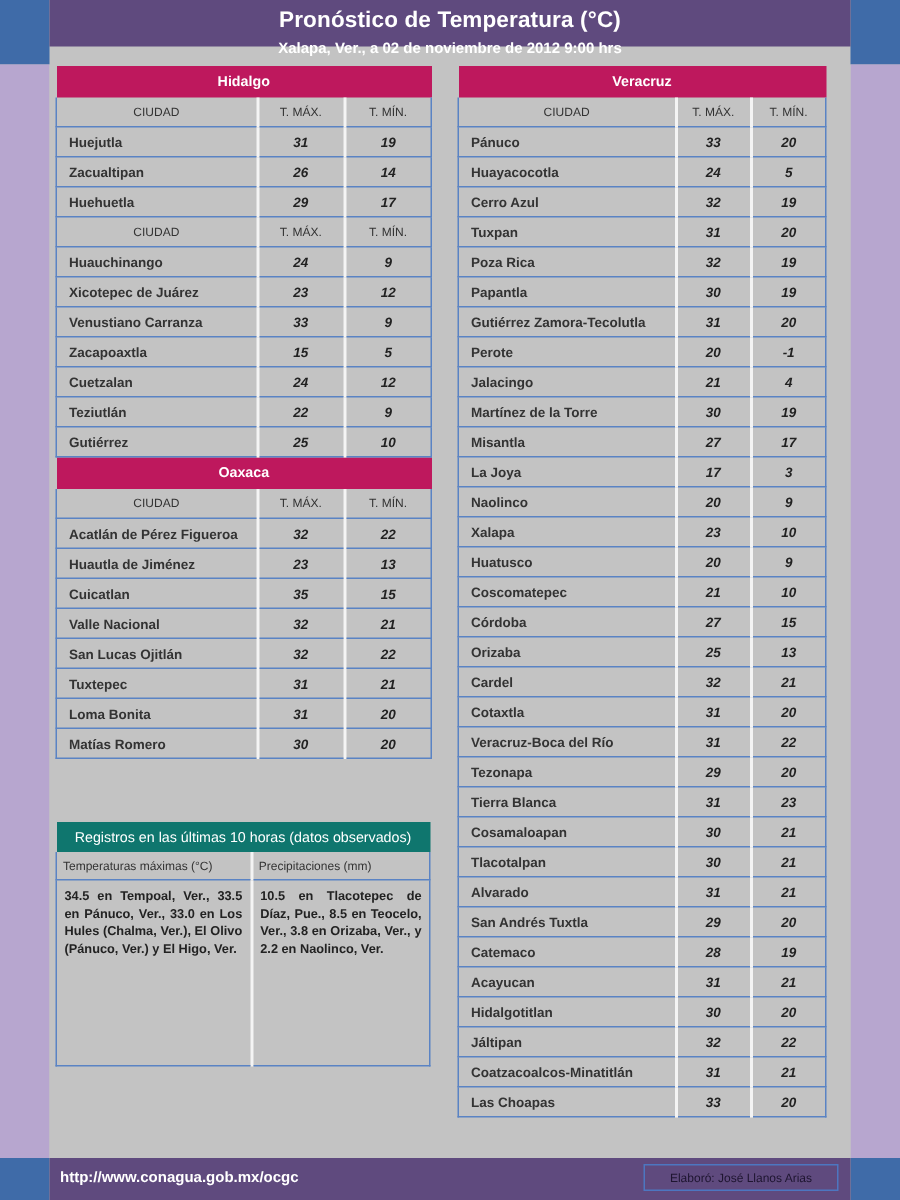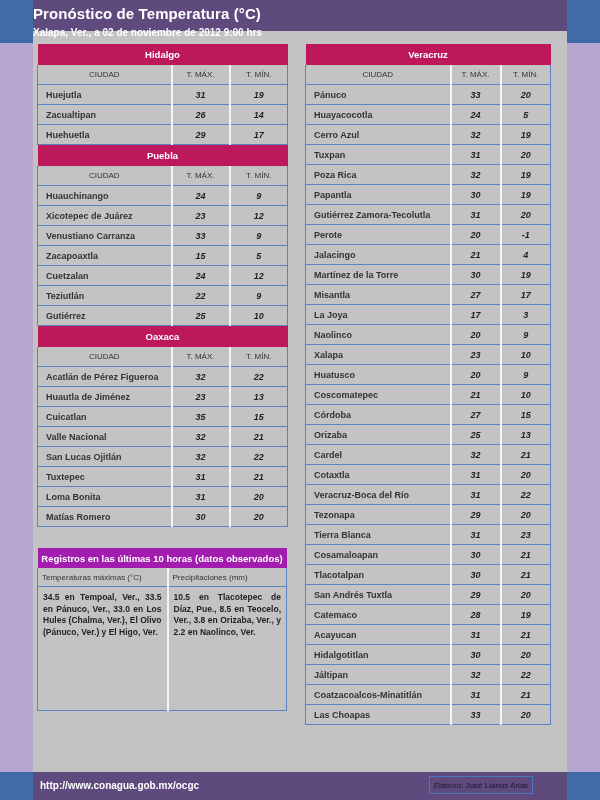--- a/index.html
+++ b/index.html
@@ -3,41 +3,41 @@
 <meta charset="utf-8">
 <style>
   html, body { margin:0; padding:0; }
   body { width:600px; height:800px; position:relative; overflow:hidden; background:#c3c3c3; font-family:"Liberation Sans", sans-serif; }
   .corner-tl { position:absolute; left:0; top:0; width:33px; height:43px; background:#3f6ba8; }
   .corner-tr { position:absolute; right:0; top:0; width:33px; height:43px; background:#3f6ba8; }
   .corner-bl { position:absolute; left:0; bottom:0; width:33px; height:28px; background:#3f6ba8; }
   .corner-br { position:absolute; right:0; bottom:0; width:33px; height:28px; background:#3f6ba8; }
   .side-l { position:absolute; left:0; top:43px; width:33px; height:729px; background:#b7a6cf; }
   .side-r { position:absolute; right:0; top:43px; width:33px; height:729px; background:#b7a6cf; }
-  .header-band { position:absolute; left:33px; top:0; width:534px; height:31px; background:#5f4a7e; color:#fff; }
+  .header-band { position:absolute; left:33px; top:0; width:534px; height:31px; background:#5f4a7e; color:#fff; text-align:center; }
   .header-band .title { font-size:15px; font-weight:bold; margin-top:5px; letter-spacing:0.1px; }
   .header-band .subtitle { font-size:10px; font-weight:bold; margin-top:5px; }
   .footer-band { position:absolute; left:33px; bottom:0; width:534px; height:28px; background:#5f4a7e; }
   .footer-url { position:absolute; left:7px; top:8px; color:#fff; font-size:10px; font-weight:bold; }
-  .footer-credit { position:absolute; left:396px; top:4px; width:104px; height:18px; border:1px solid #4d76c0; color:#1e1530; font-size:8px; text-align:center; line-height:18px; box-sizing:border-box; }
+  .footer-credit { position:absolute; left:396px; top:4px; width:130px; height:18px; border:1px solid #4d76c0; color:#1e1530; font-size:8px; text-align:center; line-height:18px; box-sizing:border-box; }
   .panel { position:absolute; left:33px; top:43px; width:534px; height:729px; background:#c3c3c3; }
 
   table.t { position:absolute; border-collapse:collapse; table-layout:fixed; font-size:9px; color:#222; }
   table.t td { border-bottom:1.5px solid #5a83c4; padding:0; height:19px; font-weight:bold; }
   table.t td.city { padding-left:8px; text-align:left; border-left:1.5px solid #5a83c4; color:#333; }
   table.t td.num { text-align:center; font-style:italic; border-left:2px solid #f4f4f4; }
   table.t td.num.last { border-right:1.5px solid #5a83c4; }
   table.t tr.state td { background:#be185d; color:#fff; text-align:center; font-size:9.5px; font-weight:bold; height:21px; border:none; }
   table.t tr.colhead td { font-size:8px; font-weight:normal; text-align:center; color:#333; height:19px; border-bottom:1.5px solid #5a83c4; }
   table.t tr.colhead td.city { text-align:center; padding-left:0; }
   table.t tr.colhead td.num { font-style:normal; }
 
   table.obs { position:absolute; left:37px; top:548px; width:249px; border-collapse:collapse; table-layout:fixed; font-size:8.5px; color:#222; }
   table.obs td { padding:0; vertical-align:top; }
-  table.obs tr.state td { background:#a21caf; color:#fff; text-align:center; font-weight:bold; font-size:9.5px; height:20px; vertical-align:middle; }
+  table.obs tr.state td { background:#0f766e; color:#fff; text-align:center; font-weight:normal; font-size:9.5px; height:20px; vertical-align:middle; }
   table.obs tr.sub td { font-size:8px; color:#333; height:18px; vertical-align:middle; padding-left:4px; border-bottom:1.5px solid #5a83c4; }
   table.obs tr.body td { height:118px; font-weight:bold; font-size:8.5px; line-height:11.5px; padding:5px 5px 0 5px; text-align:justify; border-bottom:1.5px solid #5a83c4; }
   table.obs td.left { border-left:1.5px solid #5a83c4; }
   table.obs td.right { border-left:2px solid #f4f4f4; border-right:1.5px solid #5a83c4; }
 </style>
 </head>
 <body>
 
 <div class="corner-tl"></div>
 <div class="corner-tr"></div>
@@ -76,23 +76,20 @@
       <tr>
         <td class="city">Zacualtipan</td>
         <td class="num">26</td>
         <td class="num last">14</td>
       </tr>
       <tr>
         <td class="city">Huehuetla</td>
         <td class="num">29</td>
         <td class="num last">17</td>
       </tr>
-      <tr class="state">
-        <td colspan="3">Puebla</td>
-      </tr>
       <tr class="colhead">
         <td class="city">CIUDAD</td>
         <td class="num">T. MÁX.</td>
         <td class="num last">T. MÍN.</td>
       </tr>
       <tr>
         <td class="city">Huauchinango</td>
         <td class="num">24</td>
         <td class="num last">9</td>
       </tr>
@@ -308,20 +305,25 @@
         <td class="num last">23</td>
       </tr>
       <tr>
         <td class="city">Cosamaloapan</td>
         <td class="num">30</td>
         <td class="num last">21</td>
       </tr>
       <tr>
         <td class="city">Tlacotalpan</td>
         <td class="num">30</td>
+        <td class="num last">21</td>
+      </tr>
+      <tr>
+        <td class="city">Alvarado</td>
+        <td class="num">31</td>
         <td class="num last">21</td>
       </tr>
       <tr>
         <td class="city">San Andrés Tuxtla</td>
         <td class="num">29</td>
         <td class="num last">20</td>
       </tr>
       <tr>
         <td class="city">Catemaco</td>
         <td class="num">28</td>

